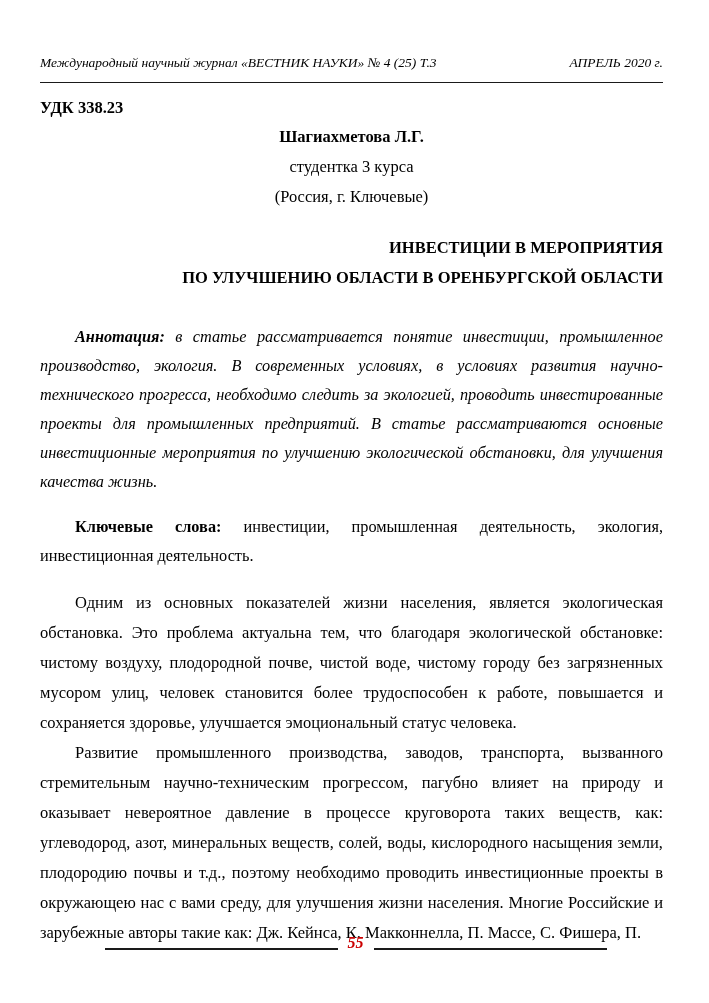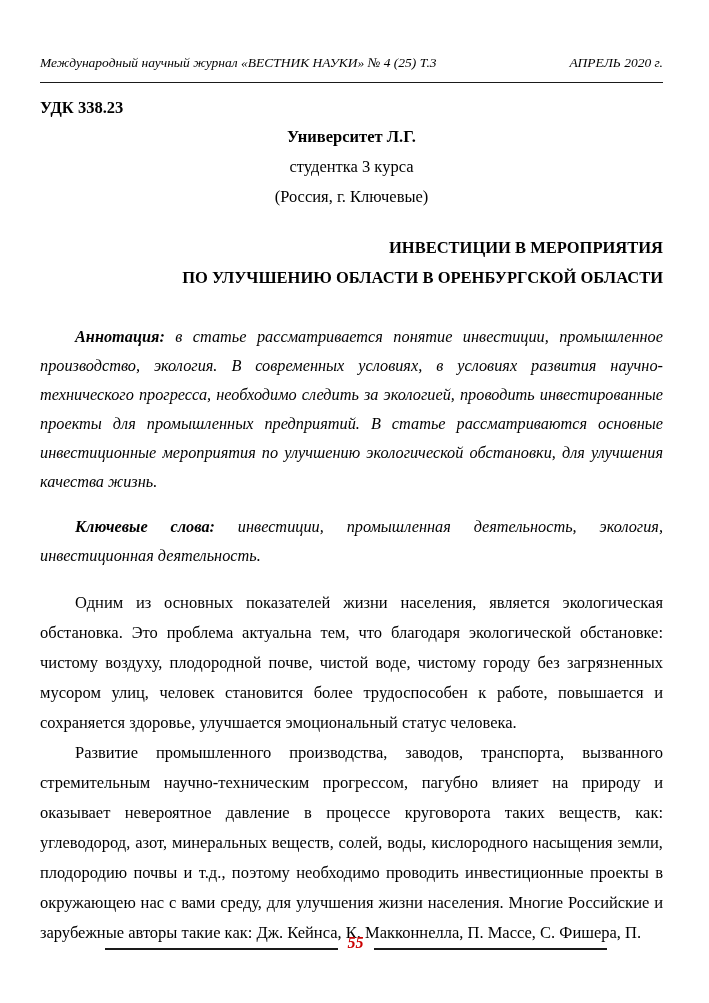--- a/index.html
+++ b/index.html
@@ -64,21 +64,20 @@
     line-height: 29px;
     text-align: justify;
     text-indent: 35px;
   }
   .abstract .lead,
   .keywords .lead {
     font-weight: bold;
   }
   .keywords {
     margin-top: 14px;
-    font-style: italic;
     font-size: 16.3px;
     line-height: 29px;
     text-align: justify;
     text-indent: 35px;
   }
   .body-par {
     margin: 0;
     font-size: 16.5px;
     line-height: 30px;
     text-align: justify;
@@ -118,21 +117,21 @@
     <div class="running-header">
       <span>Международный научный журнал «ВЕСТНИК НАУКИ» № 4 (25) Т.3</span>
       <span>АПРЕЛЬ 2020 г.</span>
     </div>
 
     <hr class="header-divider">
 
     <div class="udc">УДК 338.23</div>
 
     <div class="author-block">
-      <div class="author-name">Университет Л.Г.</div>
+      <div class="author-name">Шагиахметова Л.Г.</div>
       <div>студентка 3 курса</div>
       <div>(Россия, г. Ключевые)</div>
     </div>
 
     <div class="article-title">
       <div>ИНВЕСТИЦИИ В МЕРОПРИЯТИЯ</div>
       <div>ПО УЛУЧШЕНИЮ ОБЛАСТИ В ОРЕНБУРГСКОЙ ОБЛАСТИ</div>
     </div>
 
     <p class="abstract"><span class="lead">Аннотация:</span><span> в статье рассматривается понятие инвестиции, промышленное производство, экология. В современных условиях, в условиях развития научно-технического прогресса, необходимо следить за экологией, проводить инвестированные проекты для промышленных предприятий. В статье рассматриваются основные инвестиционные мероприятия по улучшению экологической обстановки, для улучшения качества жизнь.</span></p>

